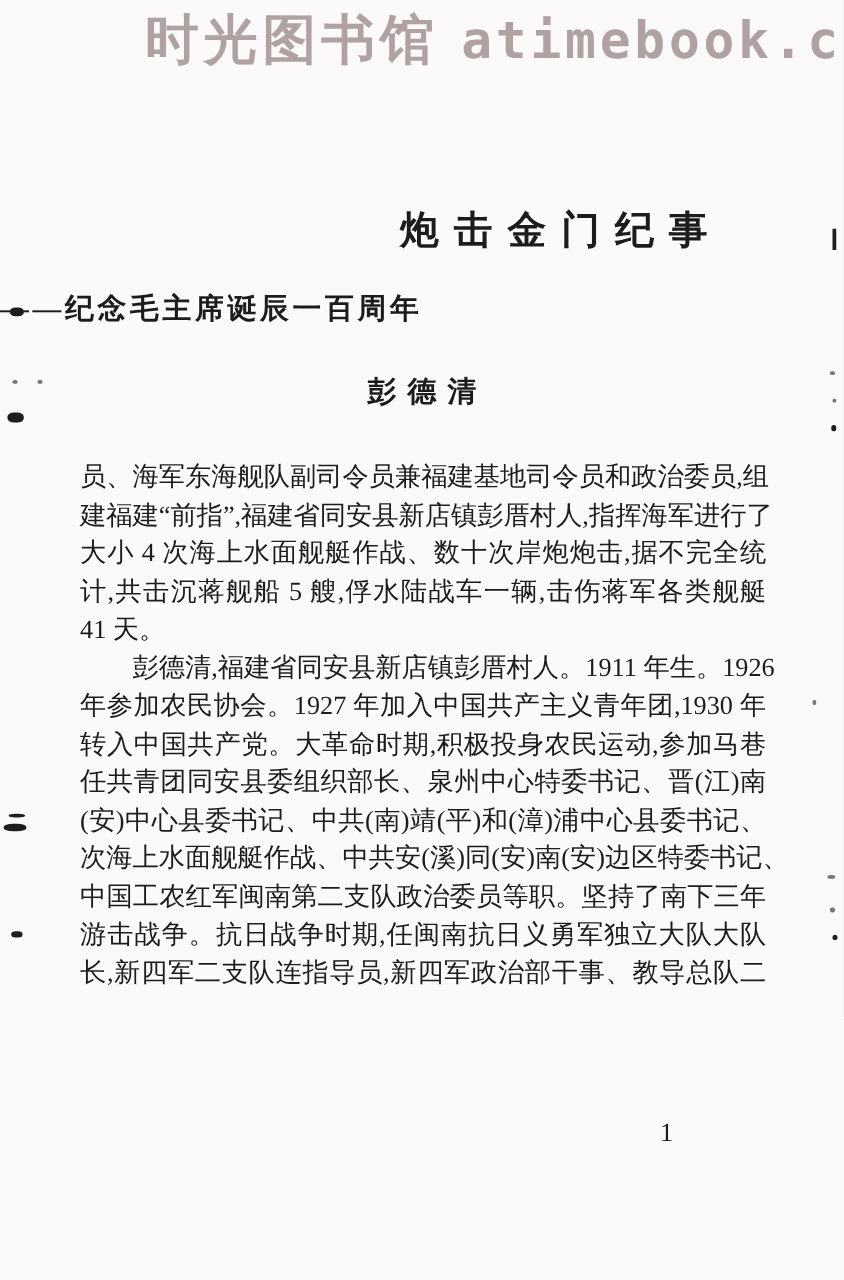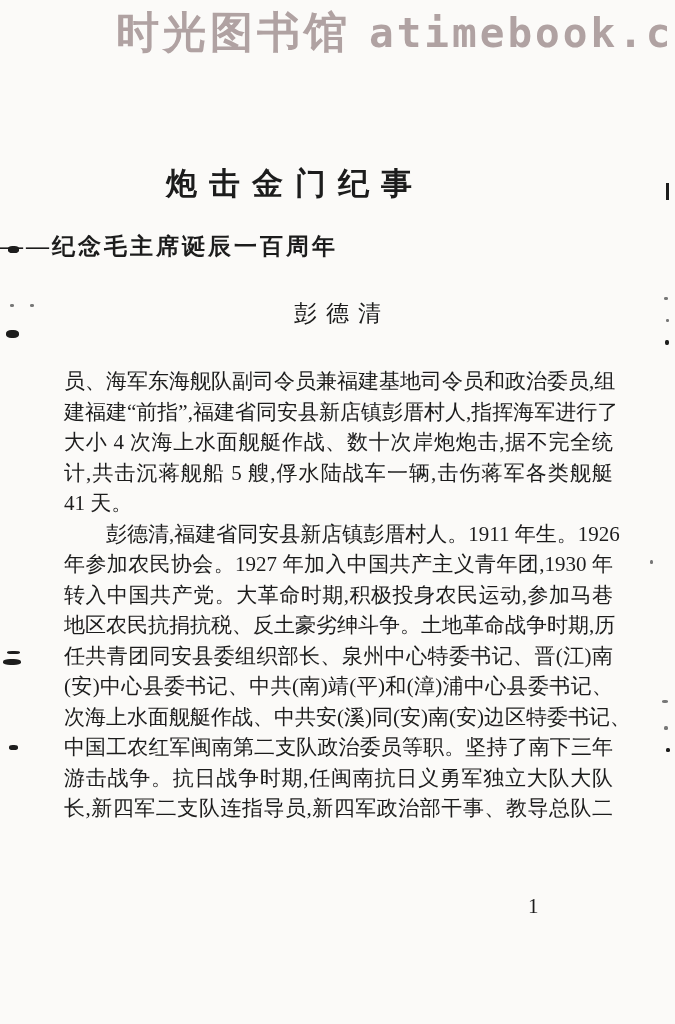--- a/index.html
+++ b/index.html
@@ -32,36 +32,36 @@
   .wm-latin{
     font-family:"DejaVu Sans Mono","Liberation Mono",monospace;
     font-weight:bold;
     font-size:41px;line-height:52px;
     letter-spacing:3px;
     margin-left:18px;
   }
   
   .title{
     position:absolute;top:163px;left:0;width:578px;margin:0;
-    text-align:center;
+    text-align:right;
     font-family:"DejaVu Serif","Liberation Serif",serif;
     font-size:31px;font-weight:bold;
     letter-spacing:12px;text-indent:12px;
     color:var(--ink);
   }
   .subtitle{
     position:absolute;top:231px;left:0;width:675px;
     text-align:left;
     font-size:23px;font-weight:600;
     letter-spacing:3px;
   }
   .author{
     position:absolute;top:298px;left:0;width:675px;
     text-align:center;
-    font-size:23px;font-weight:400;
+    font-size:23px;font-weight:700;
     letter-spacing:9px;text-indent:9px;
   }
   
   .body{
     position:absolute;top:366px;left:64px;width:549px;
     font-size:21px;font-weight:500;
     color:var(--ink);
   }
   .body-line{
     height:30.5px;line-height:30.5px;
@@ -98,21 +98,20 @@
 
   <div class="body">
       <div class="body-line">员、海军东海舰队副司令员兼福建基地司令员和政治委员,组</div>
       <div class="body-line">建福建“前指”,福建省同安县新店镇彭厝村人,指挥海军进行了</div>
       <div class="body-line">大小 4 次海上水面舰艇作战、数十次岸炮炮击,据不完全统</div>
       <div class="body-line">计,共击沉蒋舰船 5 艘,俘水陆战车一辆,击伤蒋军各类舰艇</div>
       <div class="body-line short">41 天。</div>
       <div class="body-line indent">彭德清,福建省同安县新店镇彭厝村人。1911 年生。1926</div>
       <div class="body-line">年参加农民协会。1927 年加入中国共产主义青年团,1930 年</div>
       <div class="body-line">转入中国共产党。大革命时期,积极投身农民运动,参加马巷</div>
-      <div class="body-line">地区农民抗捐抗税、反土豪劣绅斗争。土地革命战争时期,历</div>
       <div class="body-line">任共青团同安县委组织部长、泉州中心特委书记、晋(江)南</div>
       <div class="body-line">(安)中心县委书记、中共(南)靖(平)和(漳)浦中心县委书记、</div>
       <div class="body-line">次海上水面舰艇作战、中共安(溪)同(安)南(安)边区特委书记、</div>
       <div class="body-line">中国工农红军闽南第二支队政治委员等职。坚持了南下三年</div>
       <div class="body-line">游击战争。抗日战争时期,任闽南抗日义勇军独立大队大队</div>
       <div class="body-line">长,新四军二支队连指导员,新四军政治部干事、教导总队二</div>
     </div>
 
   <div class="pageno">1</div>
 

